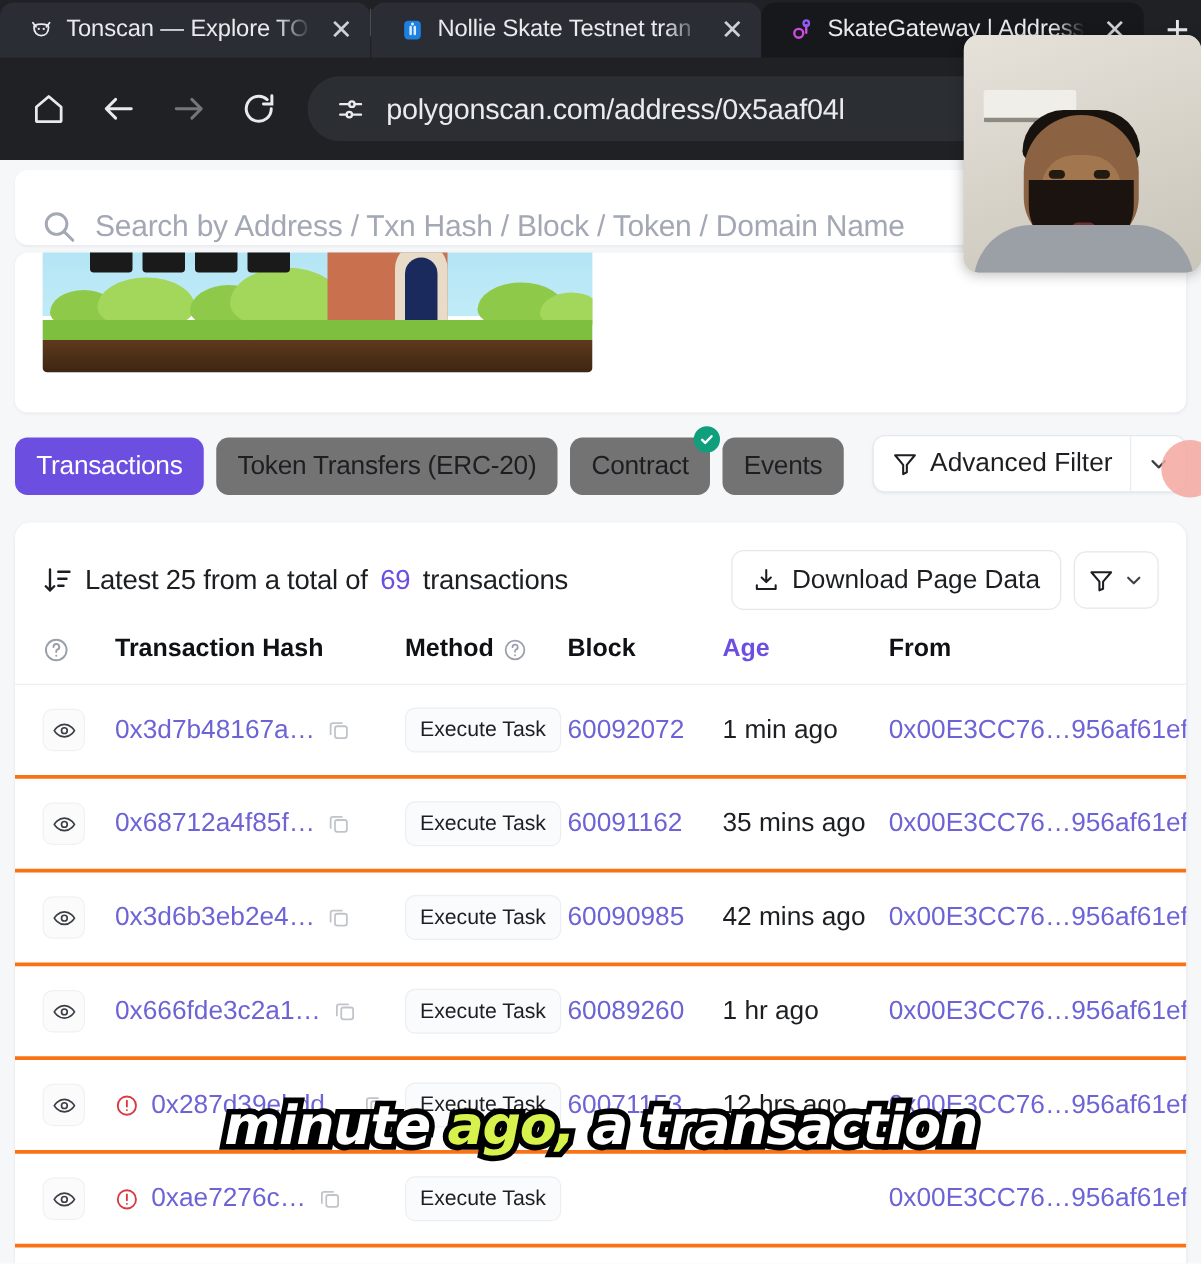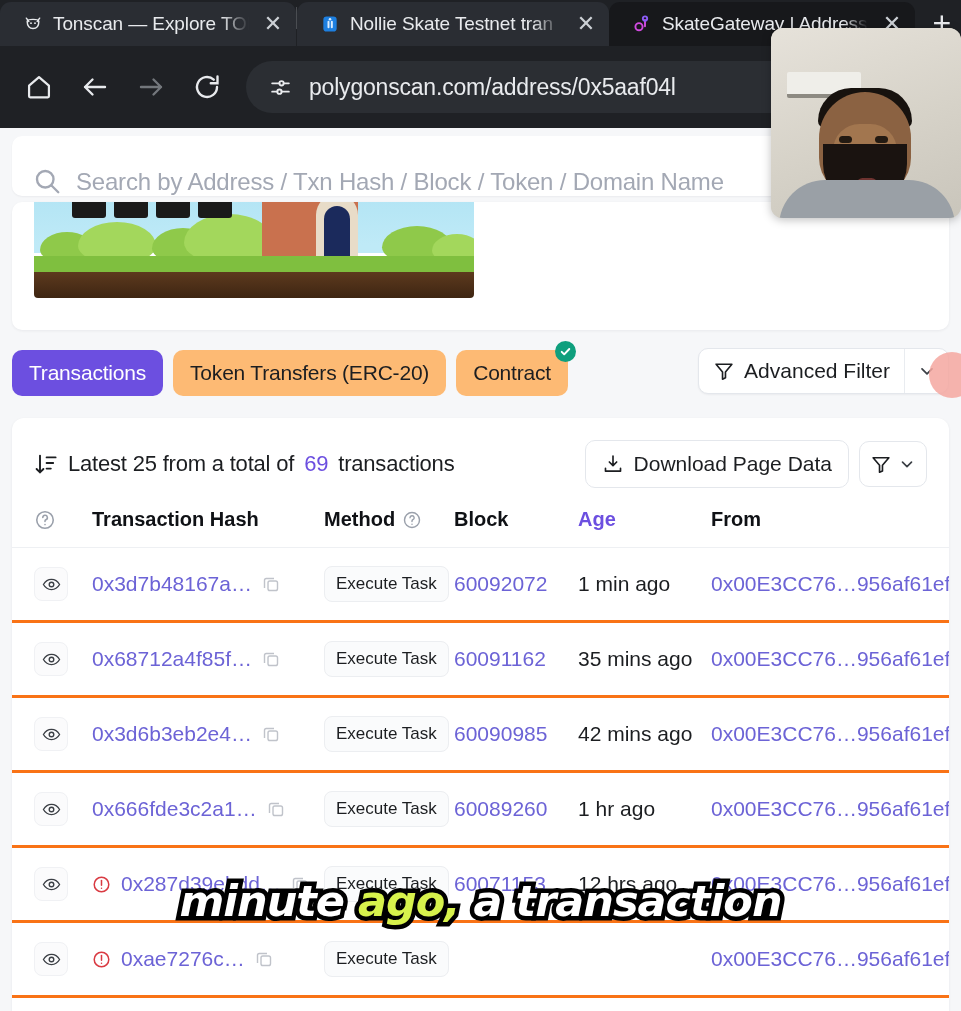--- a/index.html
+++ b/index.html
@@ -76,21 +76,21 @@
   .dirt { position:absolute; left:0; right:0; bottom:0; height: 26px; background: linear-gradient(to bottom,#5d3a1e,#3e2512); }
   .bush { position:absolute; bottom:36px; background:#8fc94a; border-radius: 50% 50% 40% 40% / 60% 60% 40% 40%; }
   .house-body { position:absolute; bottom:42px; left:228px; width: 96px; height: 56px; background:#c9714e; }
   .house-arch { position:absolute; bottom:42px; left:282px; width:42px; height:62px; background:#e8dcc8; border-radius: 21px 21px 0 0; }
   .house-door { position:absolute; bottom:42px; left:290px; width:26px; height:50px; background:#1b2a5c; border-radius: 13px 13px 0 0; }
   .sprite { position:absolute; top:38px; background:#1a1a1a; border-radius:3px; }
 
   .tabs-row { display:flex; align-items:center; padding: 20px 12px 0 12px; gap: 10px; position:relative; }
   .pill { border-radius: 10px; font-size: 21px; padding: 11px 17px; white-space:nowrap; letter-spacing:-0.2px; position:relative; }
   .pill.active { background: #6c4fe0; color:#ffffff; font-weight:400; }
-  .pill.idle { background: #fdba74; color:#1c1e21; }
+  .pill.idle { background: #737373; color:#1c1e21; }
   .verified-dot {
     position:absolute; top:-9px; right:-8px; width: 21px; height:21px; border-radius:50%;
     background:#0f9f7d; display:flex; align-items:center; justify-content:center;
   }
   .adv-filter-wrap {
     position:absolute; right: 12px; top: 18px; display:flex; align-items:stretch;
     background:#ffffff; border:1px solid #e4e7ec; border-radius: 10px; overflow:hidden;
     box-shadow: 0 1px 2px rgba(20,20,40,.05);
   }
   .adv-filter { display:flex; align-items:center; gap:9px; padding: 10px 14px; font-size:21px; color:#1c1e21; white-space:nowrap; }
@@ -300,20 +300,21 @@
       <div class="pill active">Transactions</div>
       <div class="pill idle">Token Transfers (ERC-20)</div>
       <div class="pill idle">
         <span>Contract</span>
         <span class="verified-dot">
           <svg width="13" height="13" viewBox="0 0 24 24" fill="none" stroke="#ffffff" stroke-width="3.6" stroke-linecap="round" stroke-linejoin="round">
             <path d="M5 12.6l4.6 4.6L19 7.4"></path>
           </svg>
         </span>
       </div>
+      <div class="pill idle">Events</div>
 
       <div class="adv-filter-wrap">
         <div class="adv-filter">
           <span style="display:flex;">
             <svg width="22" height="22" viewBox="0 0 24 24" fill="none" stroke="#1c1e21" stroke-width="1.8" stroke-linejoin="round">
               <path d="M3.4 4.6h17.2L13.6 13v6.4l-3.2 1.6V13z"></path>
             </svg>
           </span>
           <span>Advanced Filter</span>
         </div>

